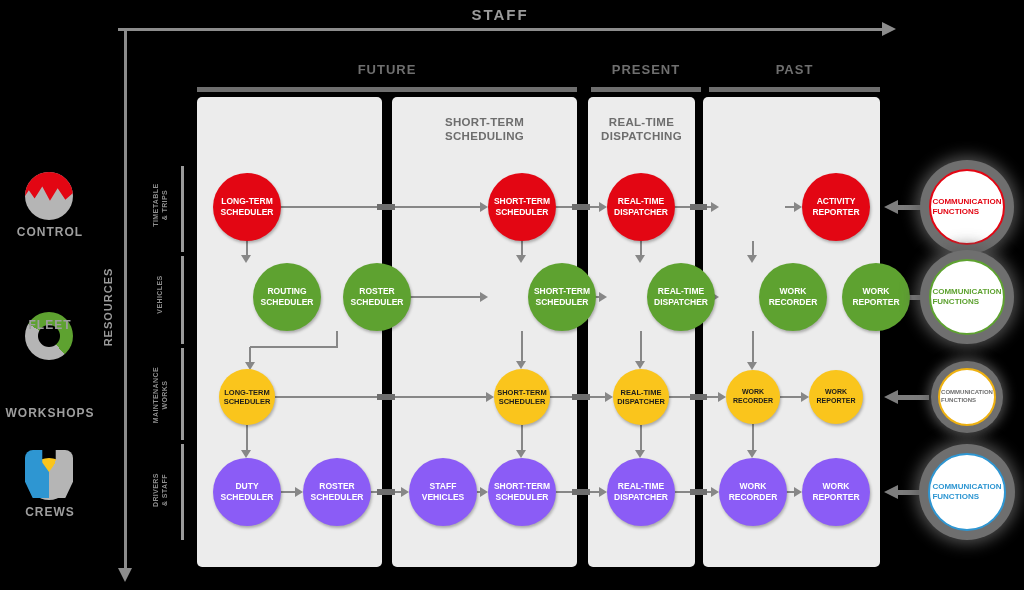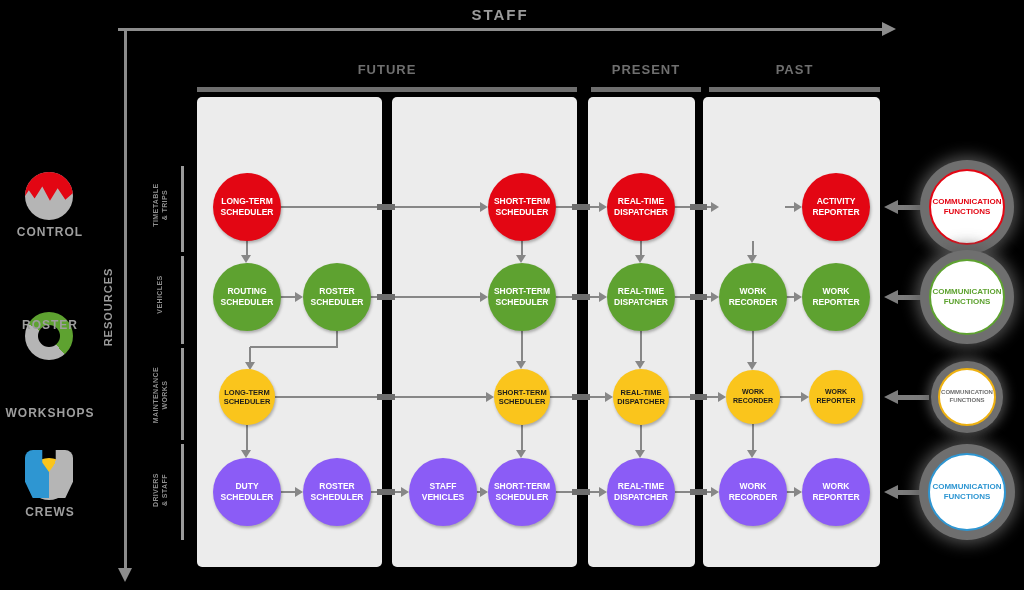--- a/index.html
+++ b/index.html
@@ -19,26 +19,26 @@
   .panel-title span{display:inline-block;max-width:120px;}
   .panel-title.narrow span{max-width:100px;}
   
   .node{position:absolute;border-radius:50%;display:flex;align-items:center;justify-content:center;
         text-align:center;font-weight:bold;color:#fff;font-size:8.5px;line-height:1.25;
         box-shadow:1px 2px 3px rgba(0,0,0,.28);padding:2px;box-sizing:border-box;}
   .d68{width:68px;height:68px;}
   .d56{width:56px;height:56px;font-size:7.5px;}
   .d54{width:54px;height:54px;font-size:7px;}
   .red{background:#e30613;}
-  .green{background:#5ea230;}
+  .green{background:#5ea230;margin-left:40px;}
   .yellow{background:#fac51c;color:#1d1d1b;}
   .blue{background:#8b5cf6;}
   
   .comm{position:absolute;border-radius:50%;background:#fff;display:flex;align-items:center;justify-content:center;
-        text-align:center;font-weight:bold;font-size:8px;line-height:1.3;padding:4px;box-sizing:border-box;
+        font-weight:bold;font-size:8px;line-height:1.3;padding:4px;box-sizing:border-box;
         box-shadow:0 0 0 9px #6f6f6f,0 0 15px 13px rgba(90,90,90,.85);}
   .comm.red-c{border:2px solid #e30613;color:#e30613;}
   .comm.green-c{border:2px solid #5ea230;color:#5ea230;}
   .comm.yellow-c{border:2px solid #eeb111;color:#6f6f6f;font-size:6px;box-shadow:0 0 0 7px #6f6f6f,0 0 12px 10px rgba(90,90,90,.85);}
   .comm.blue-c{border:2px solid #2e96d2;color:#2e96d2;}
   
   .hl{position:absolute;height:2px;background:#878787;}
   .vl{position:absolute;width:2px;background:#878787;}
   .gapdash{position:absolute;height:6px;background:#6e6e6e;}
   .commline{position:absolute;height:5px;background:#7d7d7d;}
@@ -85,29 +85,35 @@
   <div class="hdr-label" style="left:591px;top:62px;width:110px;">PRESENT</div>
   <div class="hdr-label" style="left:709px;top:62px;width:171px;">PAST</div>
   <div class="hdr-bar" style="left:197px;top:87px;width:380px;"></div>
   <div class="hdr-bar" style="left:591px;top:87px;width:110px;"></div>
   <div class="hdr-bar" style="left:709px;top:87px;width:171px;"></div>
 
   <div class="panel" style="left:197px;top:97px;width:185px;height:470px;"></div>
   <div class="panel" style="left:392px;top:97px;width:185px;height:470px;"></div>
   <div class="panel" style="left:588px;top:97px;width:107px;height:470px;"></div>
   <div class="panel" style="left:703px;top:97px;width:177px;height:470px;"></div>
+  <div class="panel-title" style="left:392px;top:115px;width:185px;">
+      <span>SHORT-TERM SCHEDULING</span>
+    </div>
+  <div class="panel-title narrow" style="left:588px;top:115px;width:107px;">
+      <span>REAL-TIME DISPATCHING</span>
+    </div>
 
   <div class="icon circ48 control-base" style="left:25px;top:172px;">
       <div class="control-peak"></div>
     </div>
   <div class="res-label" style="top:225px;">CONTROL</div>
   <div class="icon circ48 fleet-base" style="left:25px;top:264px;">
       <div class="hole"></div>
     </div>
-  <div class="res-label" style="top:318px;">ROSTER</div>
+  <div class="res-label" style="top:318px;">FLEET</div>
   <div class="icon work-base" style="left:28px;top:362px;">
       <div class="wrench-bar"></div>
       <div class="wrench-head"></div>
     </div>
   <div class="res-label" style="top:406px;">WORKSHOPS</div>
   <div class="icon crews-base" style="left:25px;top:450px;"></div>
   <div class="res-label" style="top:505px;">CREWS</div>
 
   <div class="bracket" style="top:166px;height:86px;"></div>
   <div class="bracket" style="top:256px;height:88px;"></div>

